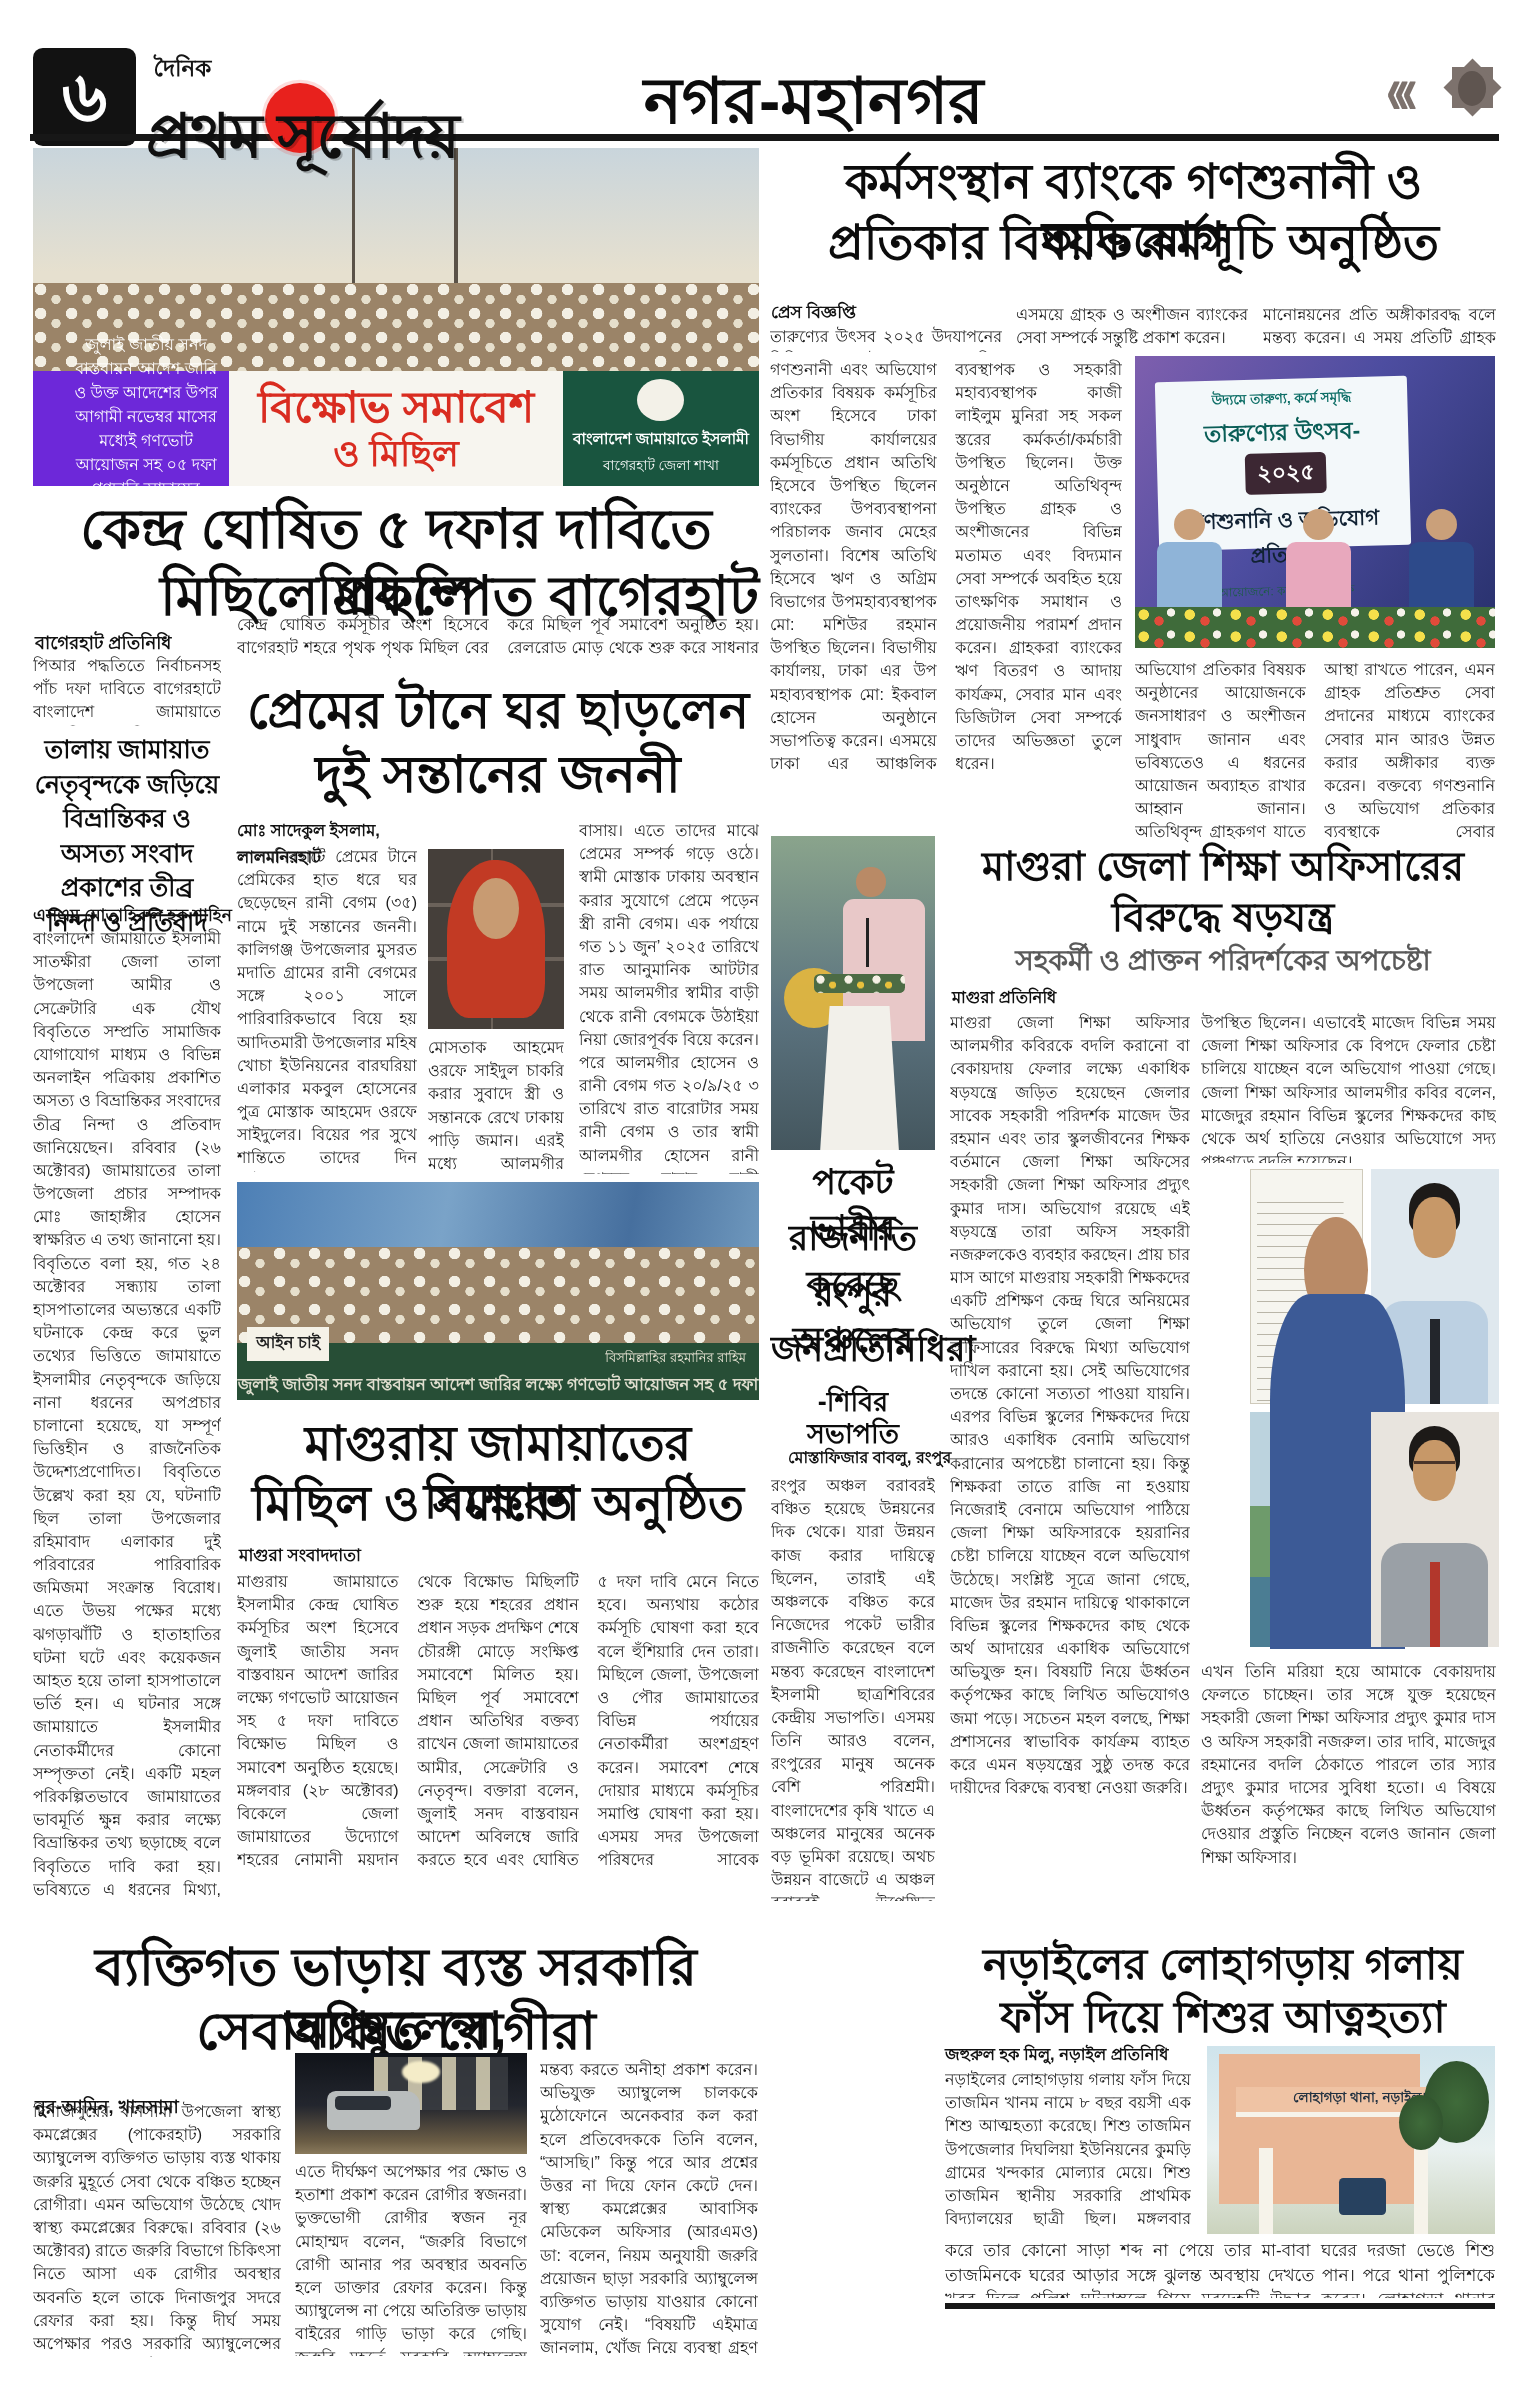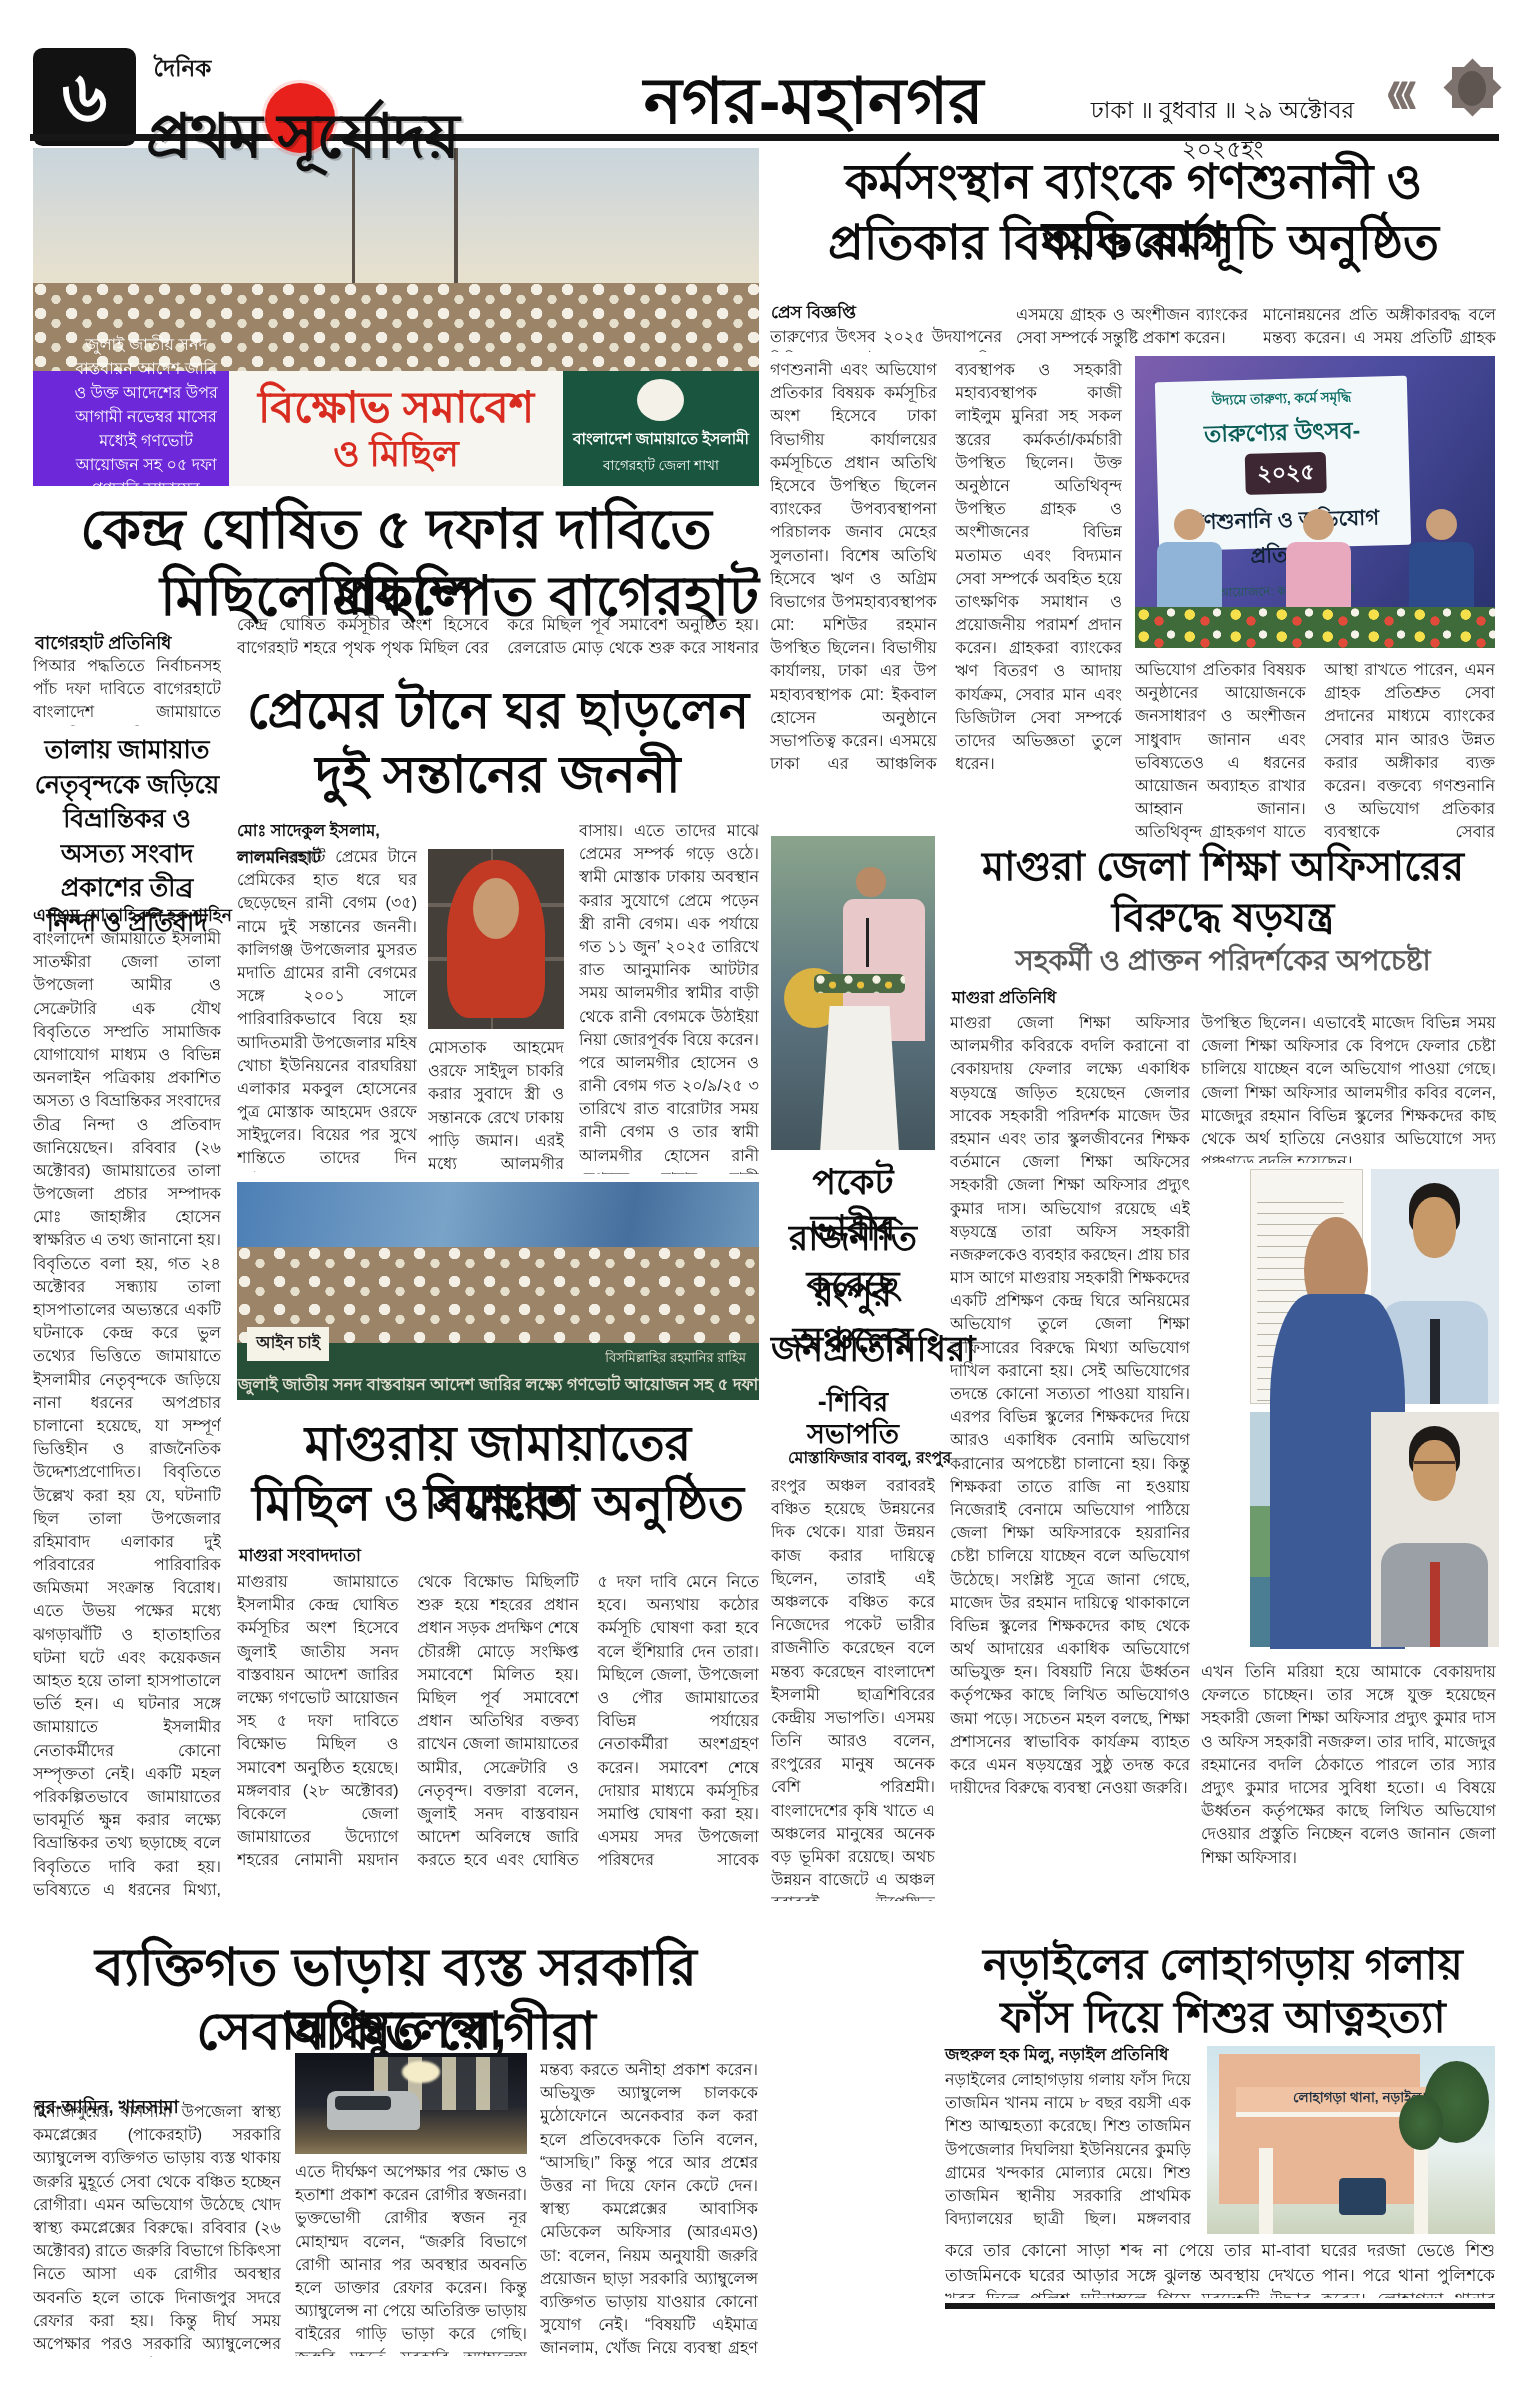--- a/index.html
+++ b/index.html
@@ -126,21 +126,20 @@
     <div style="font-size:70px;font-weight:bold;line-height:98px;">৬</div>
   </div>
   <div class="abs" style="left:146px;top:50px;width:338px;height:93px;">
     <div style="font-size:23px;font-weight:bold;margin-left:7.6px;">দৈনিক</div>
     <div style="position:relative;">
       <div class="sun"></div>
       <div class="logo-txt">প্রথম সূর্যোদয়</div>
     </div>
   </div>
   <div class="abs hl" style="left:579px;top:63px;width:469px;font-size:64px;">নগর-মহানগর</div>
-  <div class="abs" style="left:1064px;top:92px;width:317px;text-align:center;font-size:23px;">ঢাকা ॥ বুধবার ॥ ২৯ অক্টোবর ২০২৫ইং</div>
   <div class="abs" style="left:1386px;top:52px;width:115px;height:87px;">
     <span class="chevrons" style="position:absolute;left:0;top:9.8px;">‹‹‹</span>
     <span class="star8" style="position:absolute;right:0;top:7.6px;">
       <span class="sq"></span>
         <span class="sq r"></span>
         <span class="core"></span>
     </span>
   </div>
   <div class="abs rule" style="left:30px;top:134px;width:1469px;height:7px;"></div>
 

